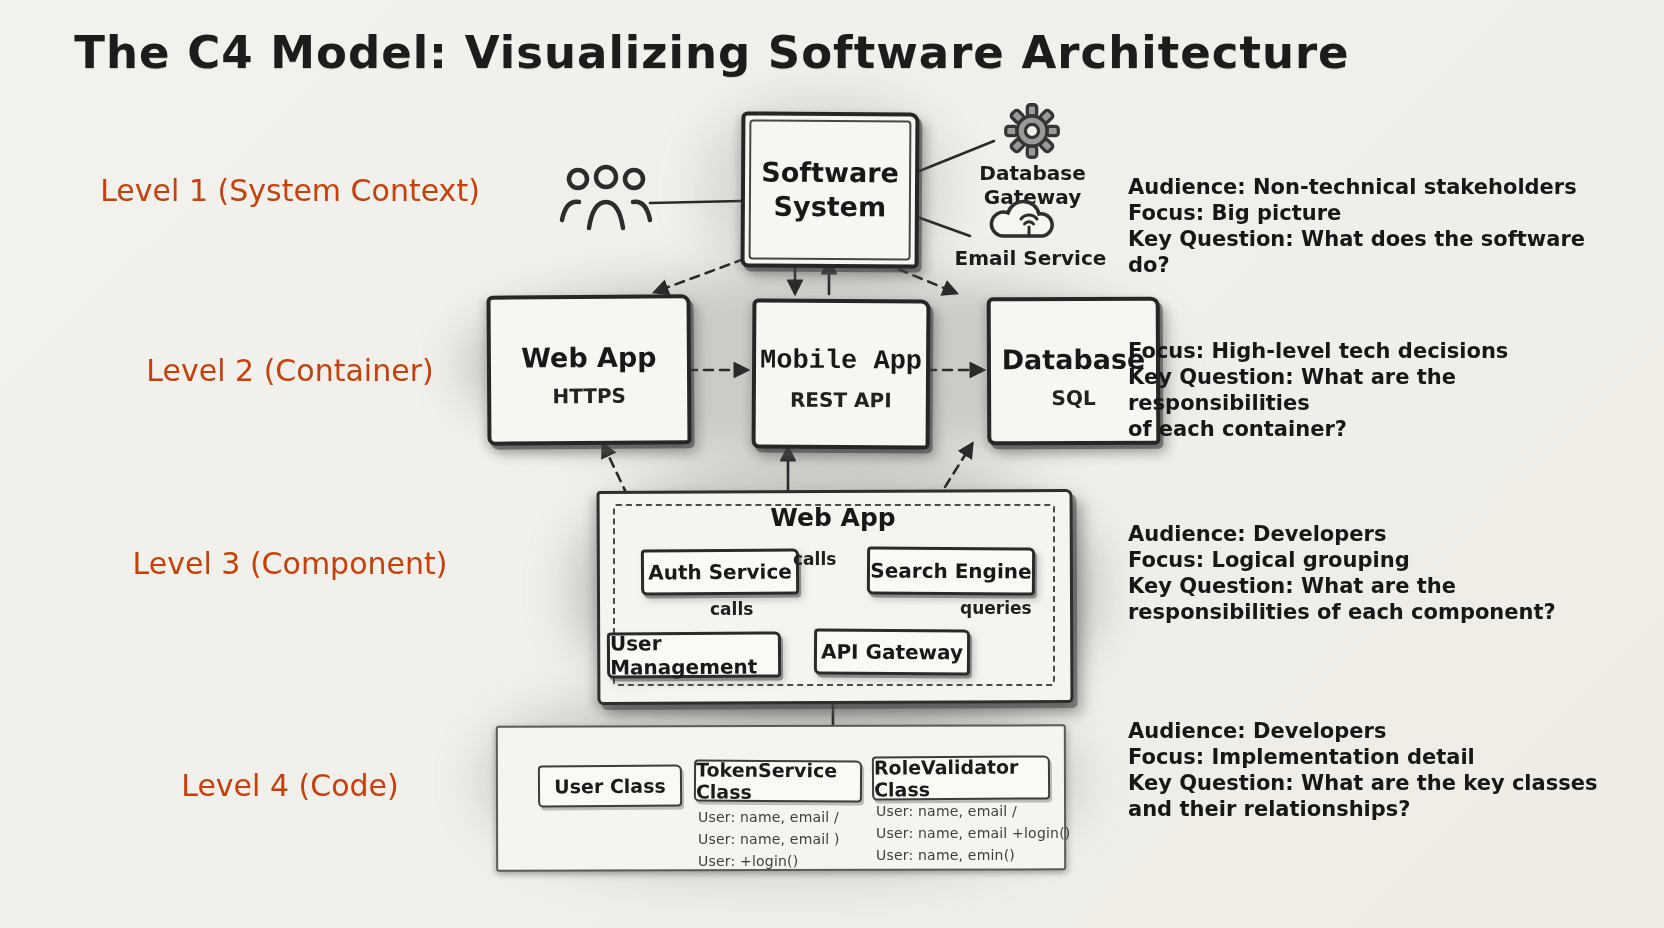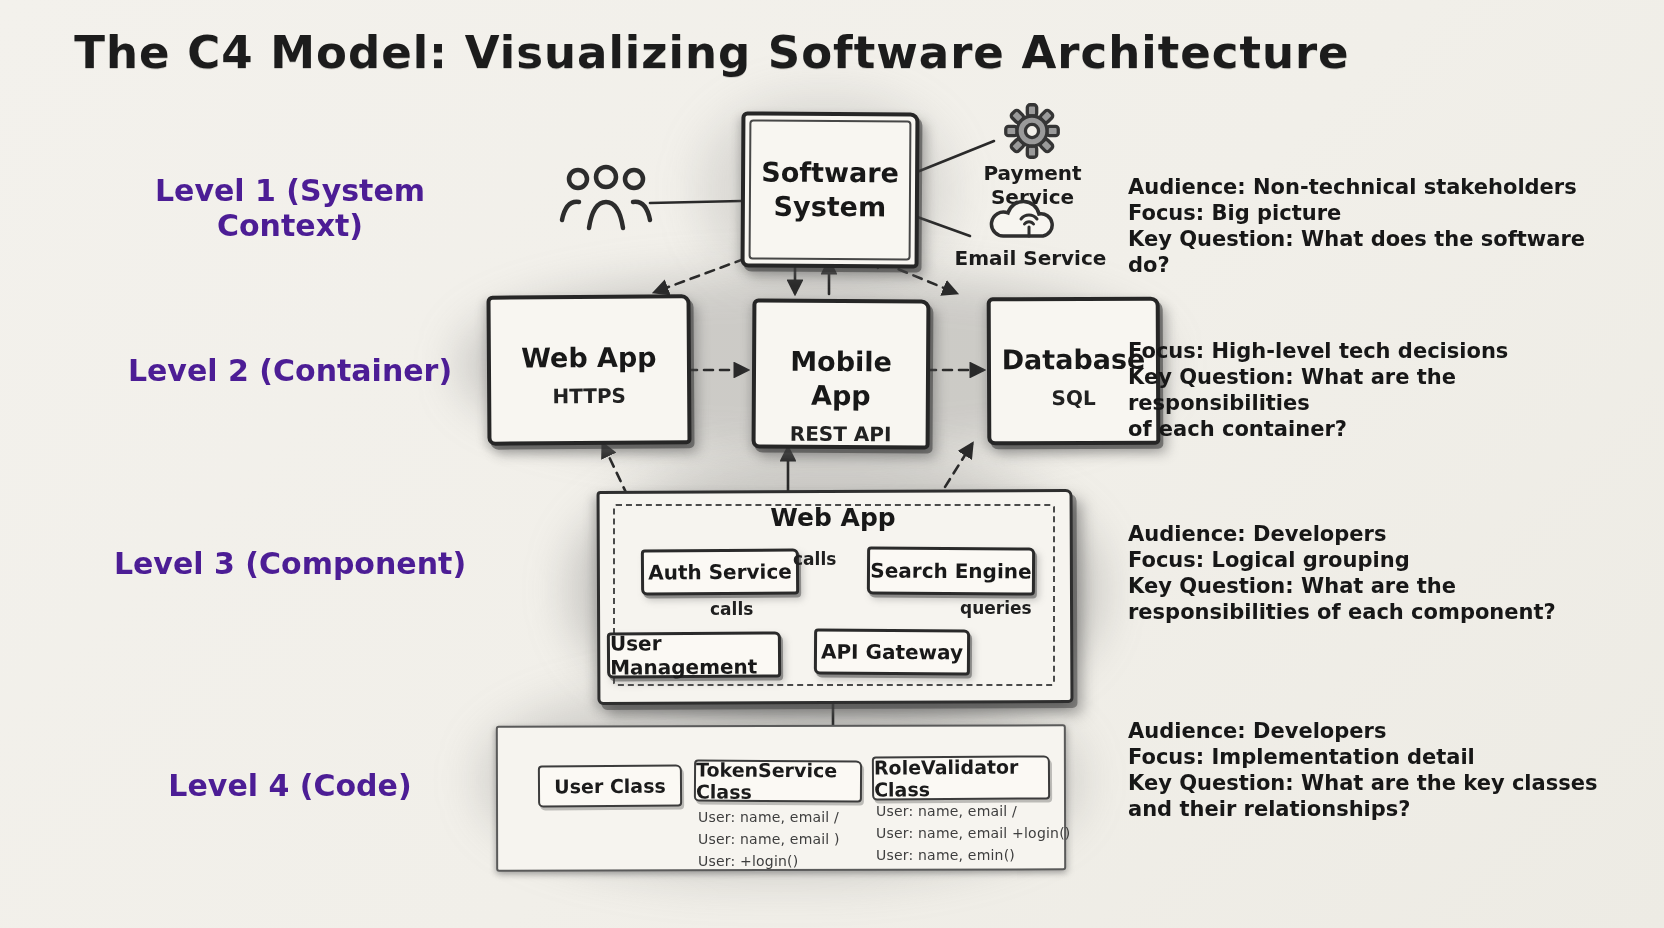--- a/index.html
+++ b/index.html
@@ -10,21 +10,21 @@
   }
   .abs{position:absolute;}
   .wash{position:absolute;border-radius:45%;filter:blur(22px);z-index:1;}
   svg.overlay{position:absolute;left:0;top:0;z-index:2;pointer-events:none;}
   .z3{z-index:3;}
   .title{
     left:0;top:26px;width:1424px;text-align:center;
     font-size:45px;font-weight:700;color:#1c1c1c;letter-spacing:1px;
     text-shadow:0 1px 0 rgba(0,0,0,0.15);
   }
-  .lvl-label{width:380px;text-align:center;font-size:30px;font-weight:700;color:#4c1d95;}
+  .lvl-label{width:380px;text-align:center;font-size:30px;font-weight:400;color:#c2410c;}
   .box{background:#f8f6f1;border:4px solid #262626;border-radius:6px 9px 5px 8px;
     box-shadow:3px 4px 0 rgba(45,45,45,0.5),7px 9px 12px rgba(95,95,95,0.45),-3px 4px 8px rgba(110,110,110,0.3);}
   .box-double{position:relative;}
   .box-double::before{content:'';position:absolute;inset:4px;border:2px solid #474747;border-radius:4px;pointer-events:none;}
   .box-title{font-size:27px;font-weight:700;text-align:center;color:#181818;line-height:1.25;}
   .box-sub{font-size:20px;font-weight:600;text-align:center;color:#222;margin-top:9px;}
   .l3-outer{background:#f6f4ef;border:3px solid #2e2e2e;border-radius:4px 7px 5px 6px;
     box-shadow:4px 5px 0 rgba(50,50,50,0.45),9px 11px 14px rgba(90,90,90,0.5),-4px 5px 10px rgba(110,110,110,0.35);}
   .l3-inner{border:2px dashed #4a4a4a;border-radius:3px;background:transparent;}
   .comp-box{background:#fbf9f4;border:3px solid #2a2a2a;border-radius:4px 6px 4px 6px;
@@ -117,21 +117,21 @@
         <rect x="27" y="4" width="10" height="12" rx="3" transform="rotate(45 32 32)"></rect>
         <rect x="27" y="48" width="10" height="12" rx="3" transform="rotate(45 32 32)"></rect>
         <rect x="4" y="27" width="12" height="10" rx="3" transform="rotate(45 32 32)"></rect>
         <rect x="48" y="27" width="12" height="10" rx="3" transform="rotate(45 32 32)"></rect>
       </g>
       <circle cx="32" cy="32" r="16"></circle>
       <circle cx="32" cy="32" r="7" fill="#f1efe9"></circle>
     </g>
   </svg>
 </div>
-<div class="abs ext-label z3" style="left:940px;top:161px;width:185px;">Payment Service</div>
+<div class="abs ext-label z3" style="left:940px;top:161px;width:185px;">Database Gateway</div>
 
 <div class="abs z3" style="left:983px;top:188px;width:95px;height:60px;">
   <svg width="95" height="60" viewBox="0 0 95 60" fill="#f7f5f0" stroke="#2e2e2e" stroke-width="3.5" stroke-linecap="round">
     <path d="M22 48 a 12 12 0 1 1 3 -23 a 16 16 0 0 1 31 1 a 11 11 0 1 1 4 22 z"></path>
     <g fill="none" stroke-width="3">
       <path d="M38 31 a 10 10 0 0 1 16 0"></path>
       <path d="M41.5 36 a 5.5 5.5 0 0 1 9 0"></path>
       <path d="M46 39 L46 48"></path>
     </g>
   </svg>
@@ -142,21 +142,21 @@
   <div>Audience: Non-technical stakeholders</div>
   <div>Focus: Big picture</div>
   <div>Key Question: What does the software do?</div>
 </div>
 
 <div class="abs box z3 r1" style="left:487px;top:295px;width:196px;height:142px;">
   <div class="box-title" style="margin-top:42px;">Web App</div>
   <div class="box-sub">HTTPS</div>
 </div>
 <div class="abs box z3 r2" style="left:752px;top:299px;width:170px;height:142px;">
-  <div class="box-title" style="margin-top:42px;">Mobile App</div>
+  <div class="box-title" style="margin-top:42px;font-family:Liberation Mono, monospace;">Mobile App</div>
   <div class="box-sub">REST API</div>
 </div>
 <div class="abs box z3 r3" style="left:987px;top:297px;width:165px;height:140px;">
   <div class="box-title" style="margin-top:42px;">Database</div>
   <div class="box-sub">SQL</div>
 </div>
 
 <div class="abs note z3" style="left:1128px;top:338px;">
   <div>Focus: High-level tech decisions</div>
   <div>Key Question: What are the responsibilities</div>

